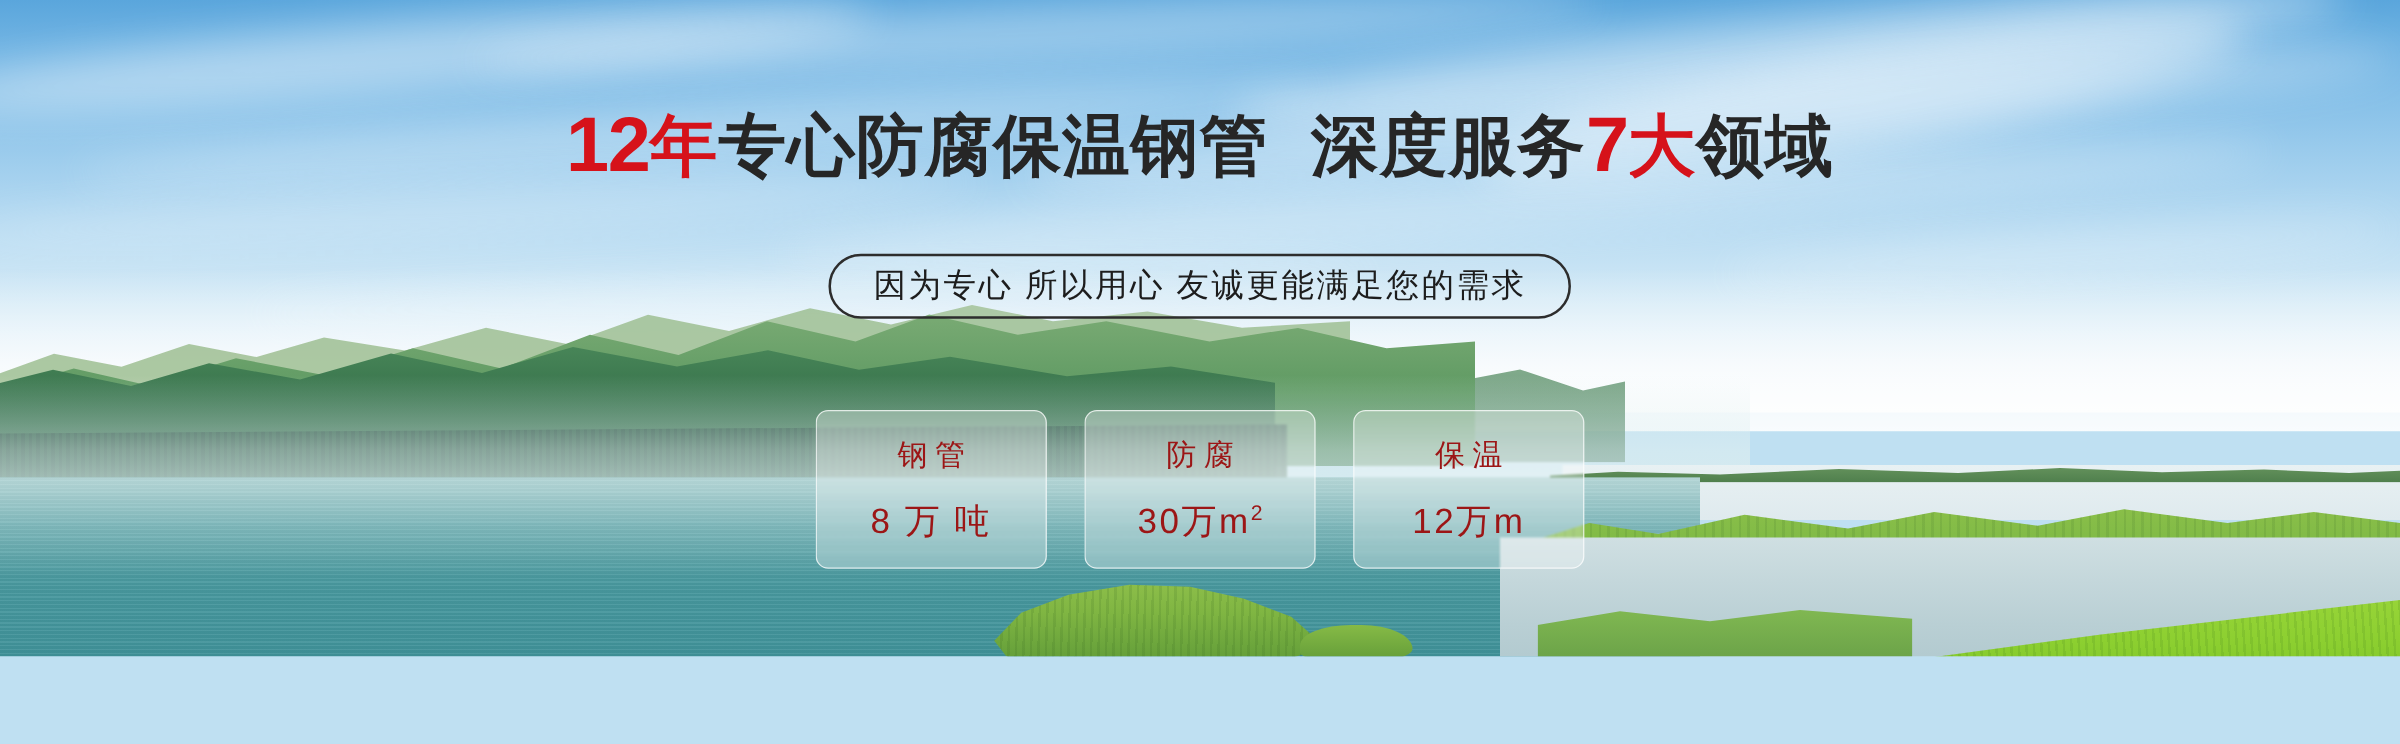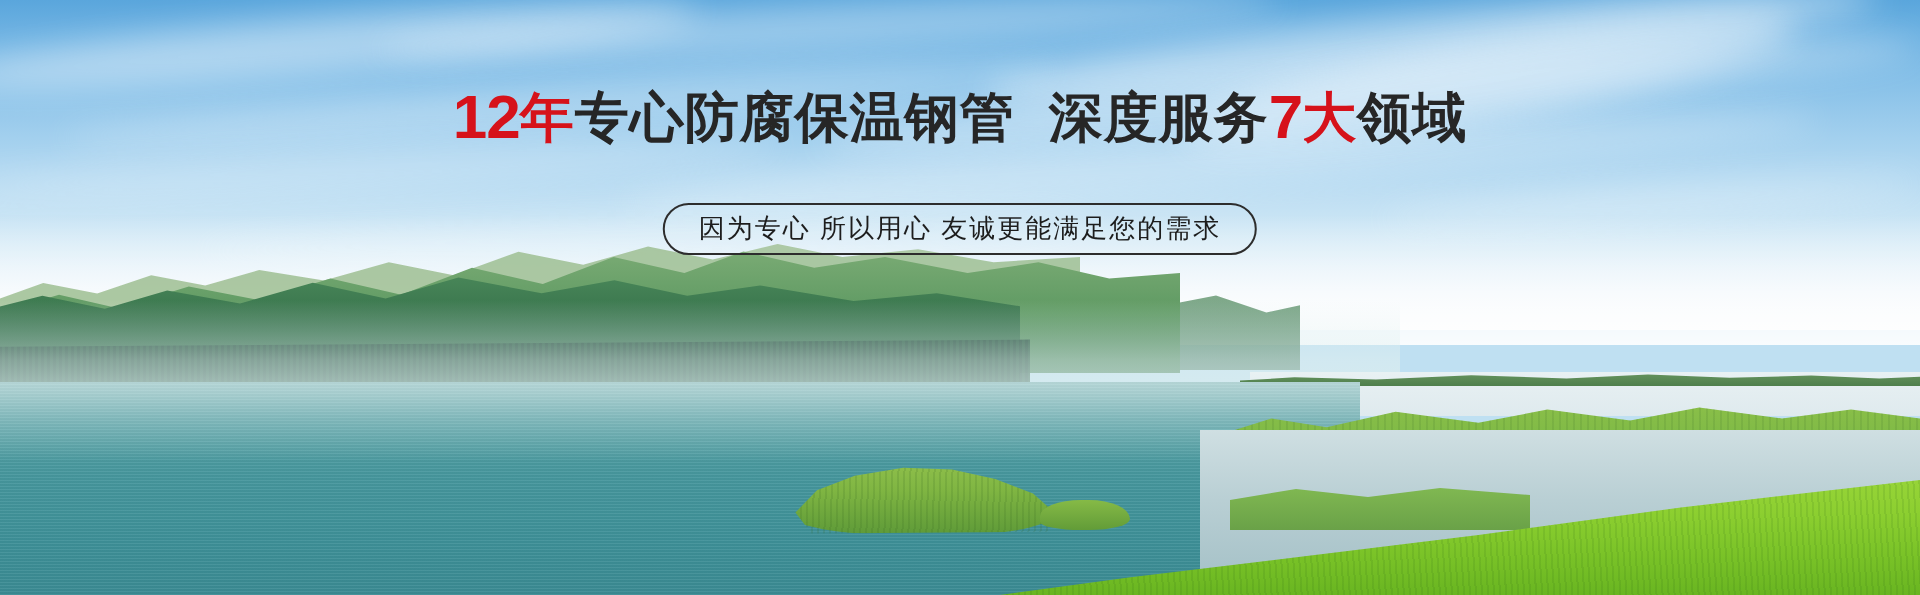--- a/index.html
+++ b/index.html
@@ -1,21 +1,21 @@
 <!DOCTYPE html>
 <html><head>
 <meta charset="utf-8">
 <style>
   html,body{margin:0;padding:0;}
   body{
     width:1920px;height:595px;overflow:hidden;
     font-family:"Liberation Sans","DejaVu Sans",sans-serif;
     background:#bfe0f2;
   }
-  #banner{position:relative;width:1920px;height:595px;overflow:hidden;text-decoration:underline;}
+  #banner{position:relative;width:1920px;height:525px;overflow:hidden;text-decoration:underline;}
 
   
   .sky{
     position:absolute;left:0;top:0;width:1920px;height:330px;
     background:linear-gradient(to bottom,
       #5aa6dc 0%, #6eb2e2 10%, #86c0e8 24%,
       #a3d0ee 42%, #bfdff3 60%, #d8ecf7 76%,
       #e9f3fa 88%, #f3f8fb 100%);
   }
   .cloud{position:absolute;background:rgba(255,255,255,.55);border-radius:50%;filter:blur(16px);}
@@ -242,13 +242,31 @@
 
   <div class="grass"></div>
   <div class="grass-tex"></div>
 
   <div class="headline">
     <span class="t-red num">12</span><span class="t-red">年</span><span class="t-dark">专心防腐保温钢管</span><span class="gap"></span><span class="t-dark">深度服务</span><span class="t-red num">7</span><span class="t-red">大</span><span class="t-dark">领域</span>
   </div>
 
   <div class="pill">因为专心 所以用心 友诚更能满足您的需求</div>
 
+  <div class="cards">
+
+    <div class="card">
+      <div class="lbl">钢管</div>
+      <div class="val"><span>8 万 吨</span></div>
+    </div>
+
+    <div class="card">
+      <div class="lbl">防腐</div>
+      <div class="val"><span>30万m</span><sup>2</sup></div>
+    </div>
+
+    <div class="card">
+      <div class="lbl">保温</div>
+      <div class="val"><span>12万m</span></div>
+    </div>
+
+  </div>
 </div>
 
 </body></html>

